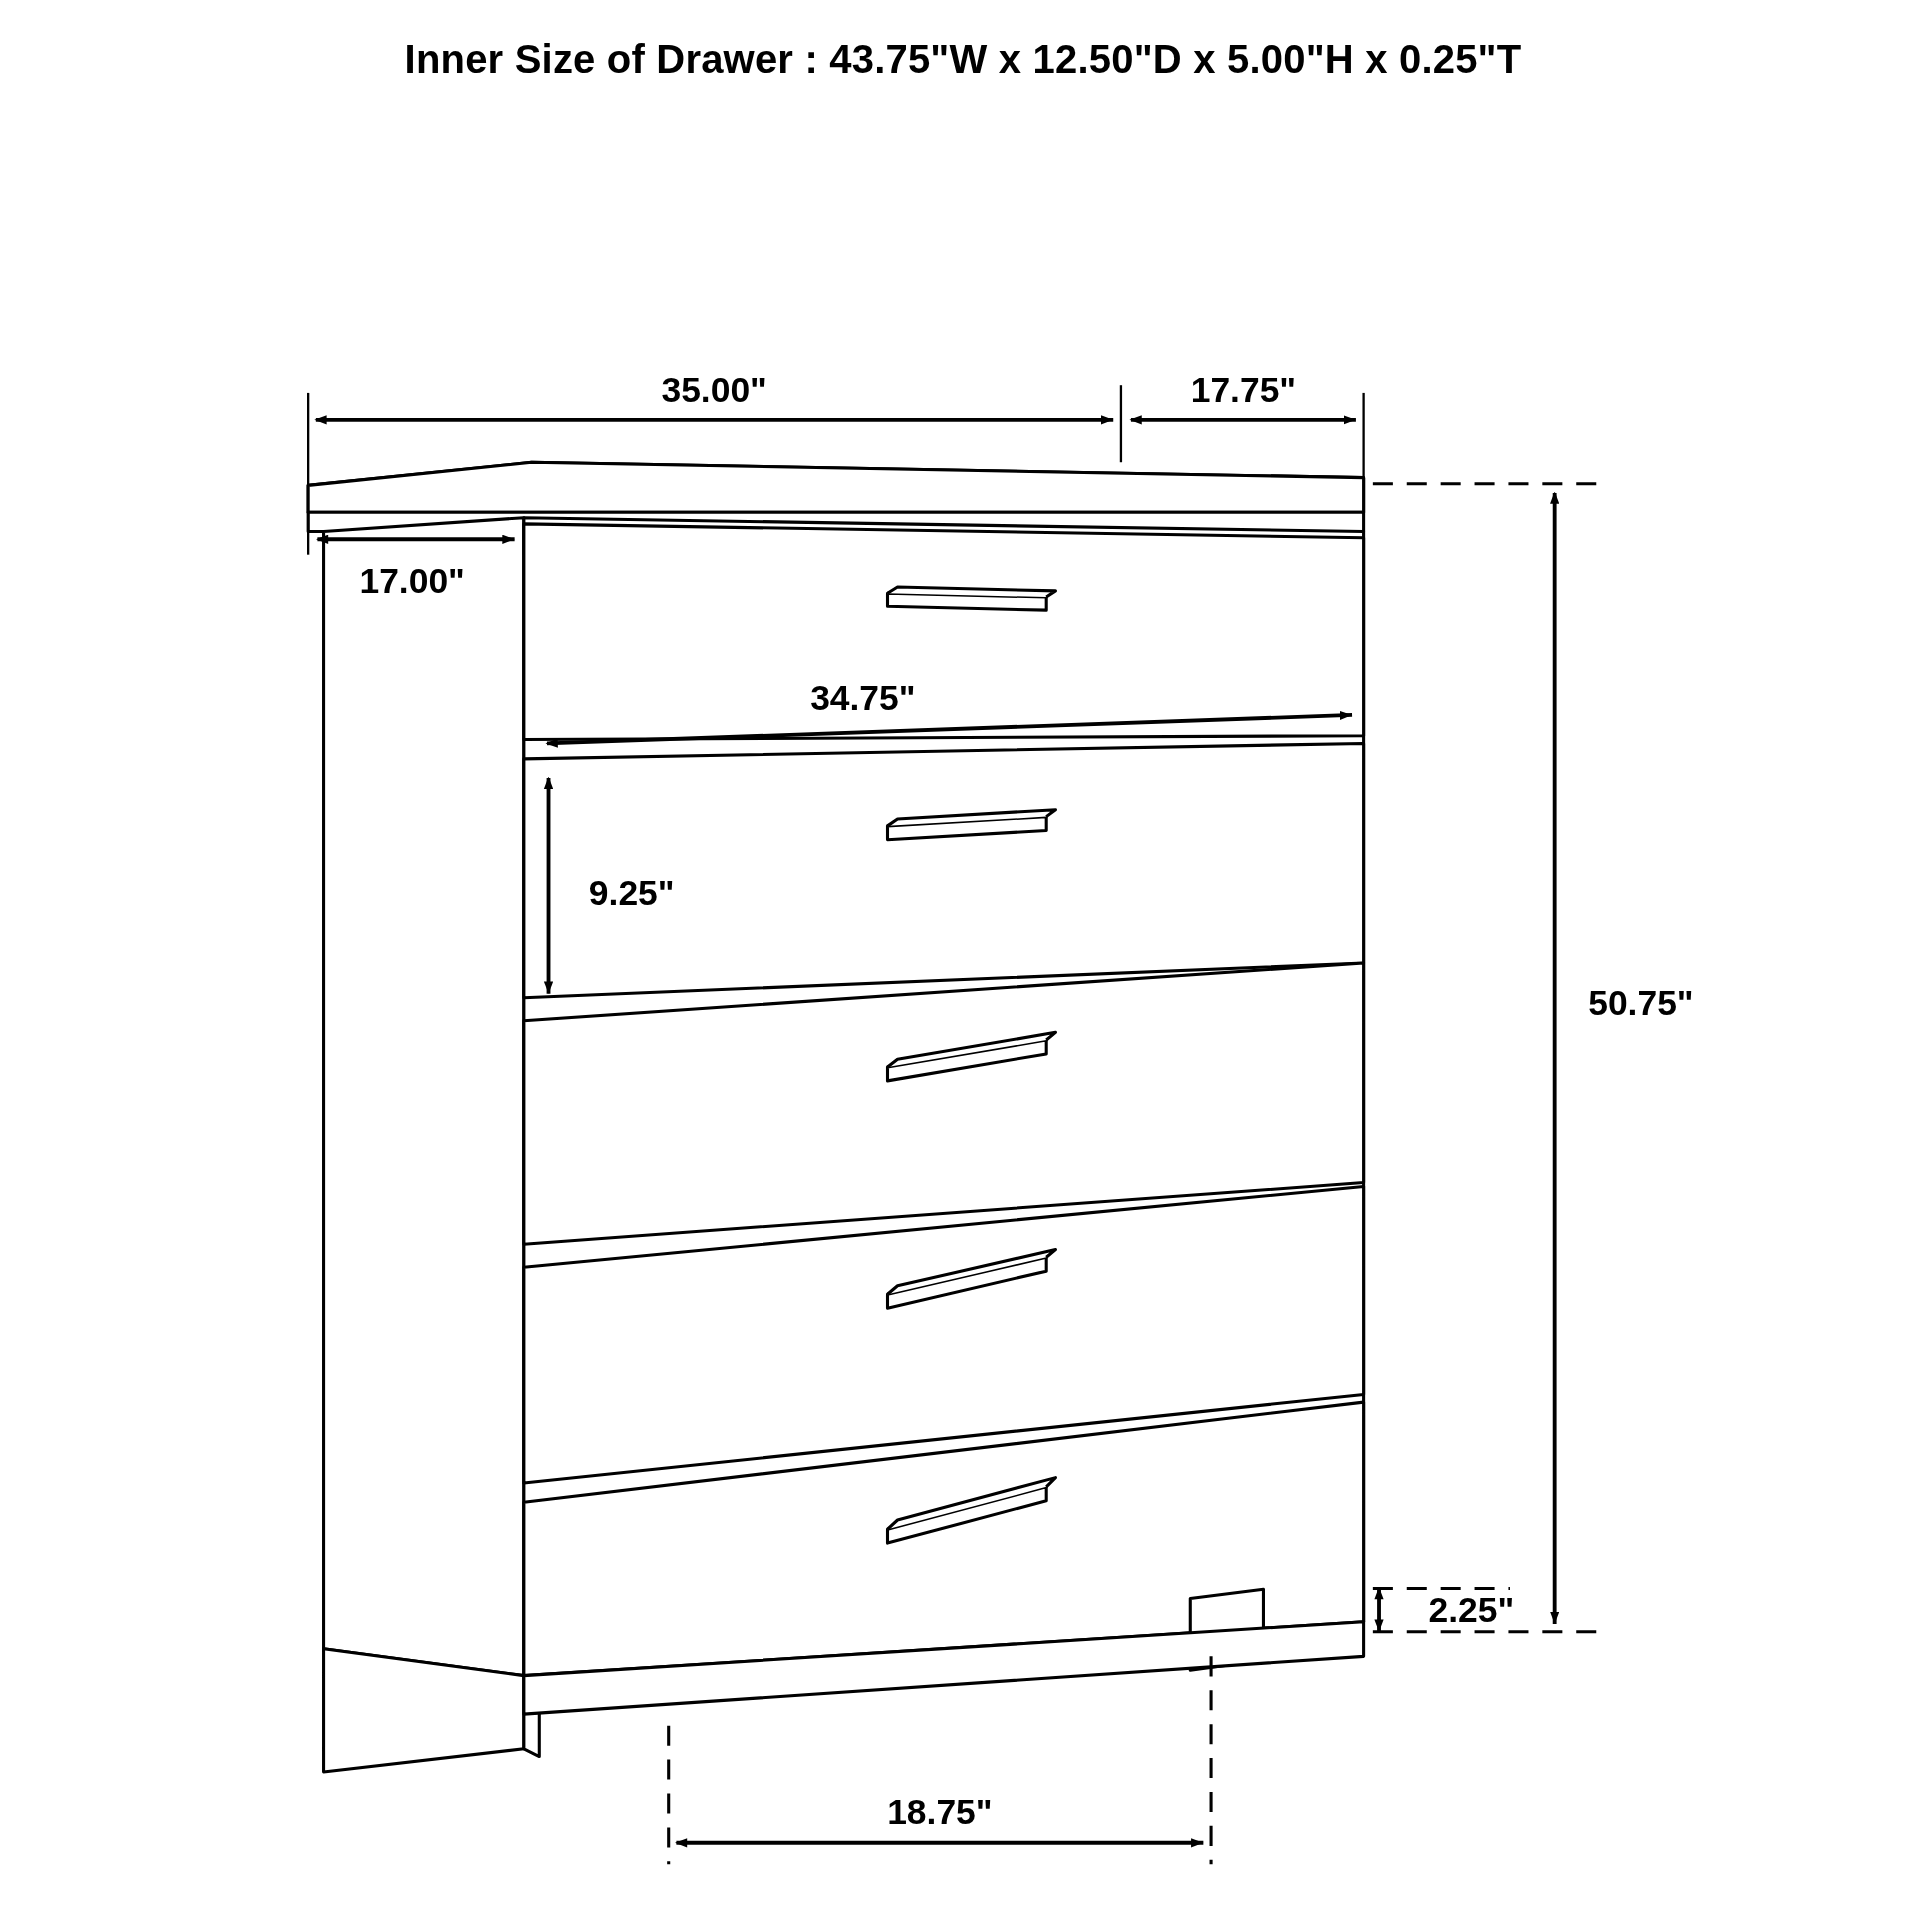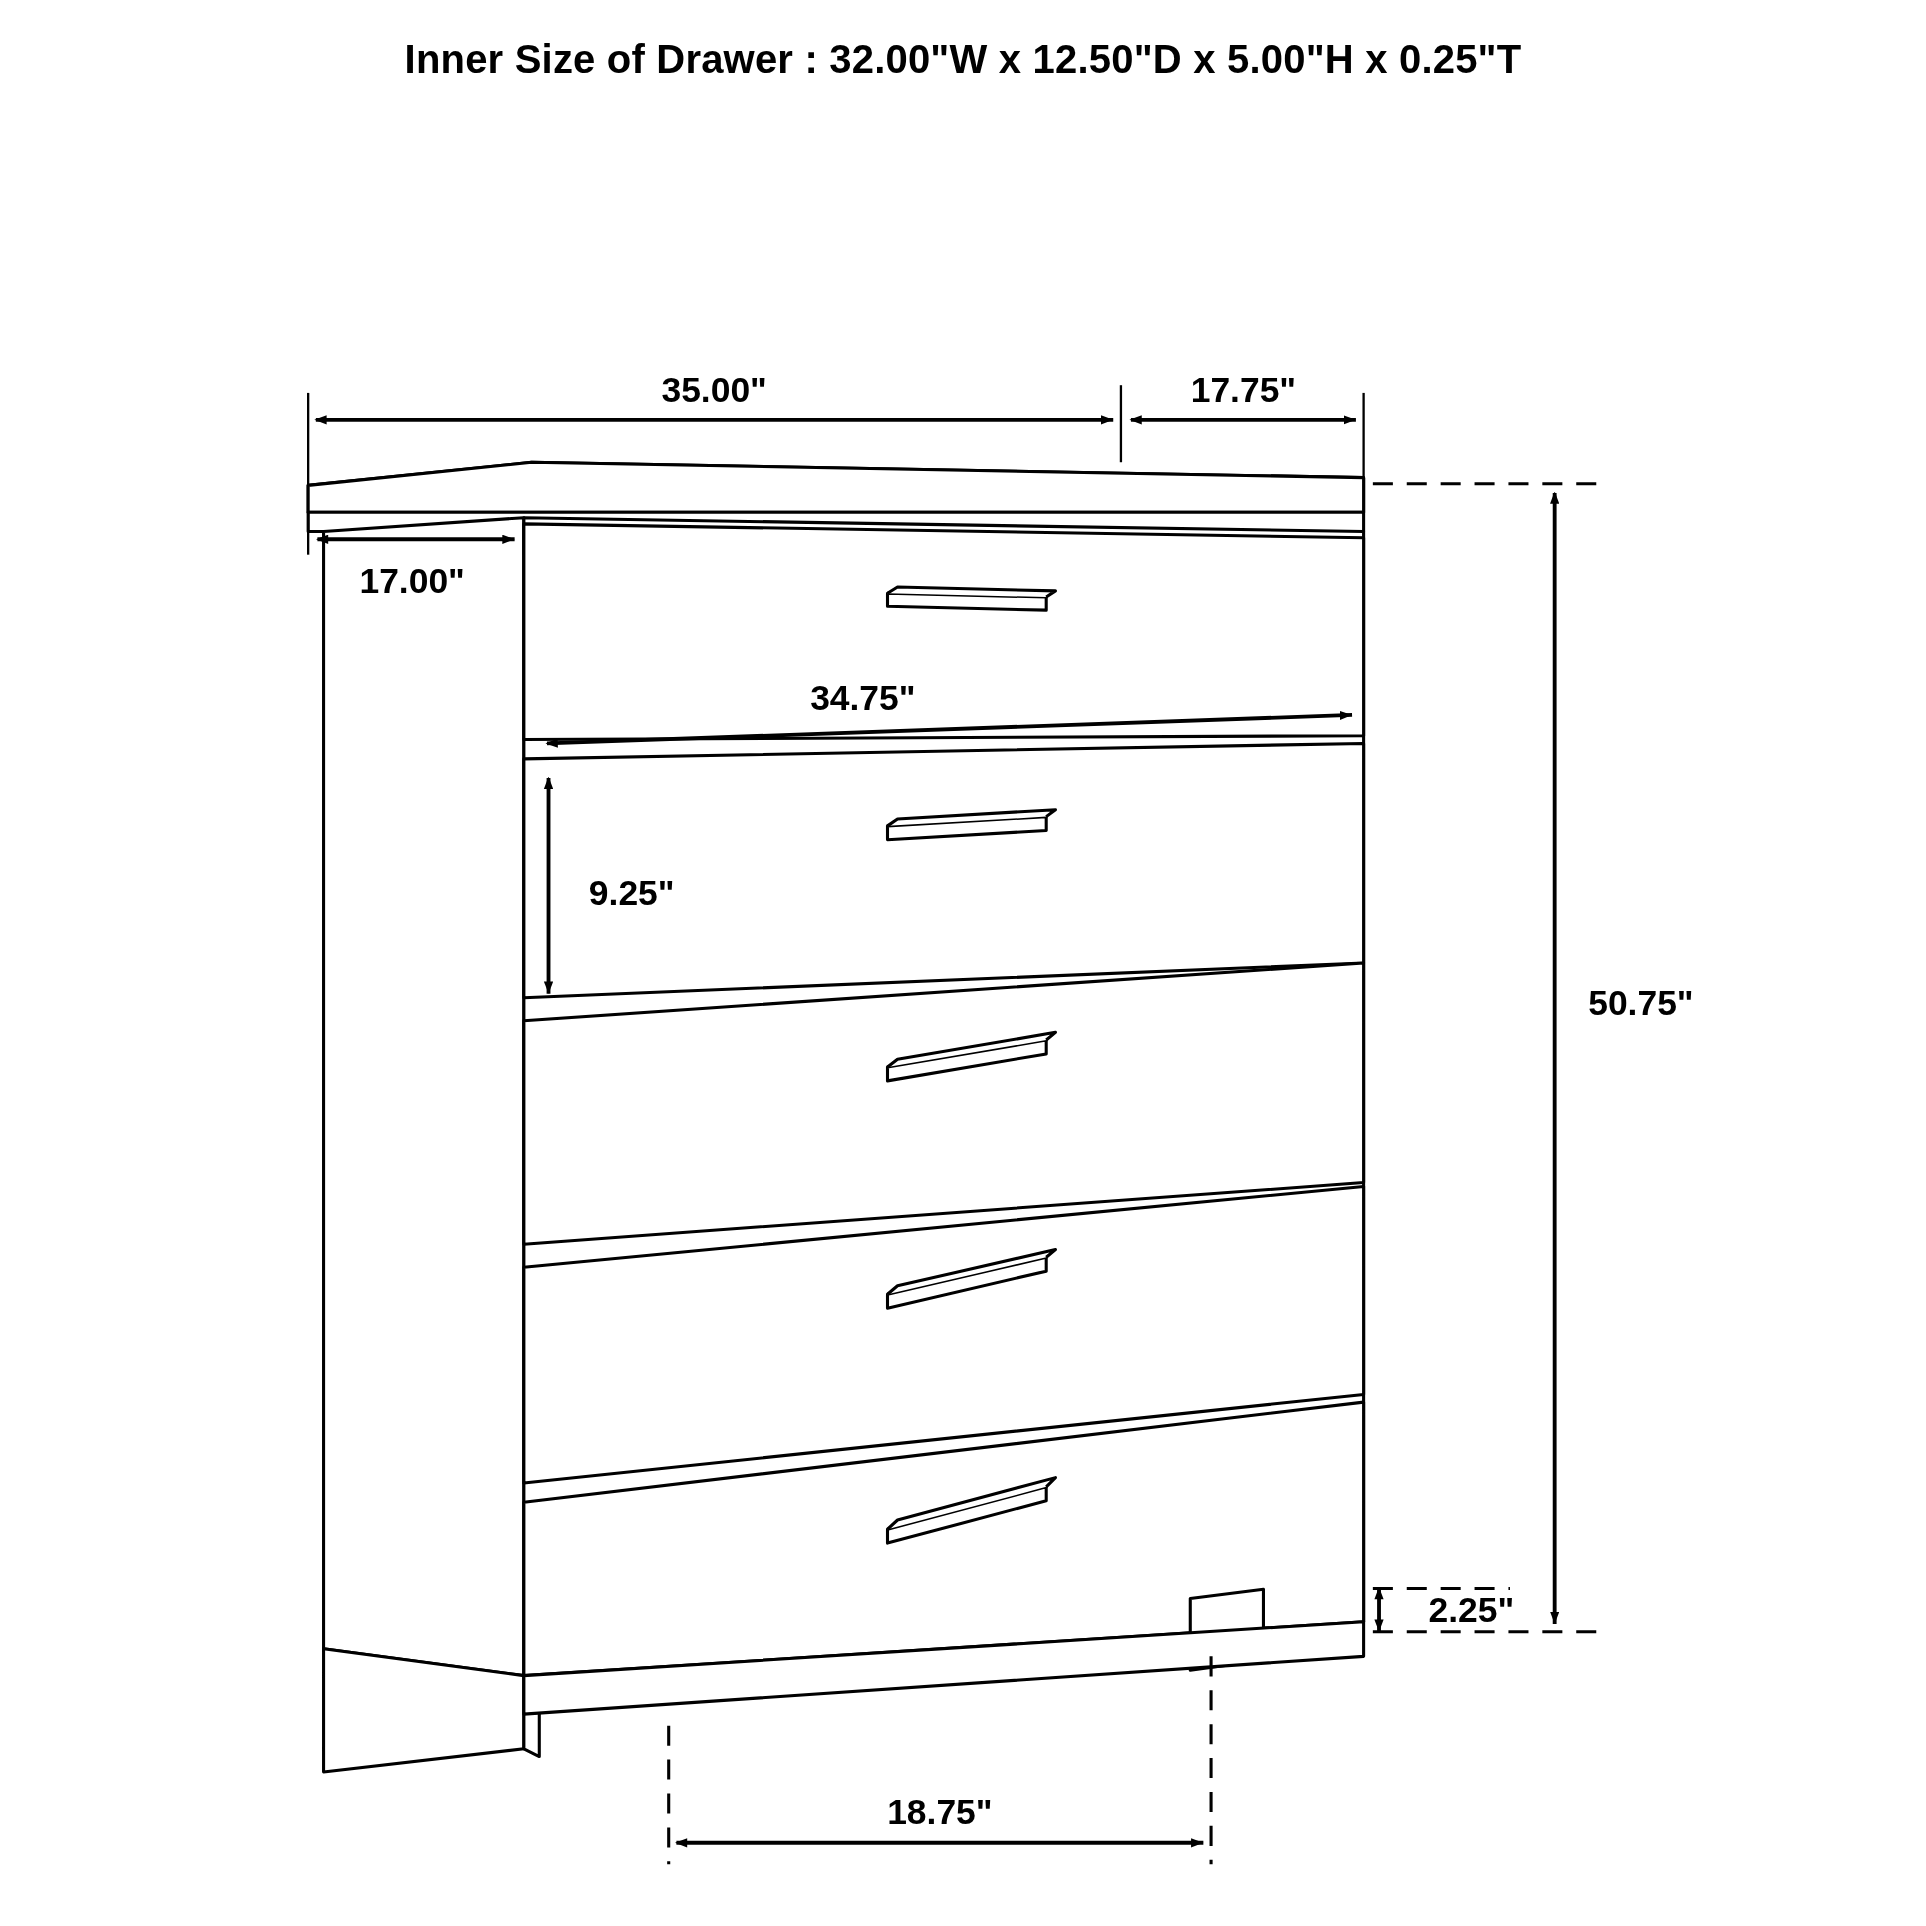--- a/index.html
+++ b/index.html
@@ -41,21 +41,21 @@
     font-size: 46px;
     font-weight: bold;
     fill: #000000;
   }
 </style>
 </head>
 <body>
 
 <div id="stage">
 
-  <div id="title">Inner Size of Drawer : 32.00"W x 12.50"D x 5.00"H x 0.25"T</div>
+  <div id="title">Inner Size of Drawer : 43.75"W x 12.50"D x 5.00"H x 0.25"T</div>
 
   <svg class="diagram" viewBox="0 0 2500 2500">
     <defs>
       <marker id="arrHead" markerWidth="18" markerHeight="18" refX="16" refY="6" orient="auto" markerUnits="userSpaceOnUse">
         <path d="M0,0 L16,6 L0,12 z" fill="#000"></path>
       </marker>
       <marker id="arrTail" markerWidth="18" markerHeight="18" refX="2" refY="6" orient="auto" markerUnits="userSpaceOnUse">
         <path d="M16,0 L0,6 L16,12 z" fill="#000"></path>
       </marker>
     </defs>

